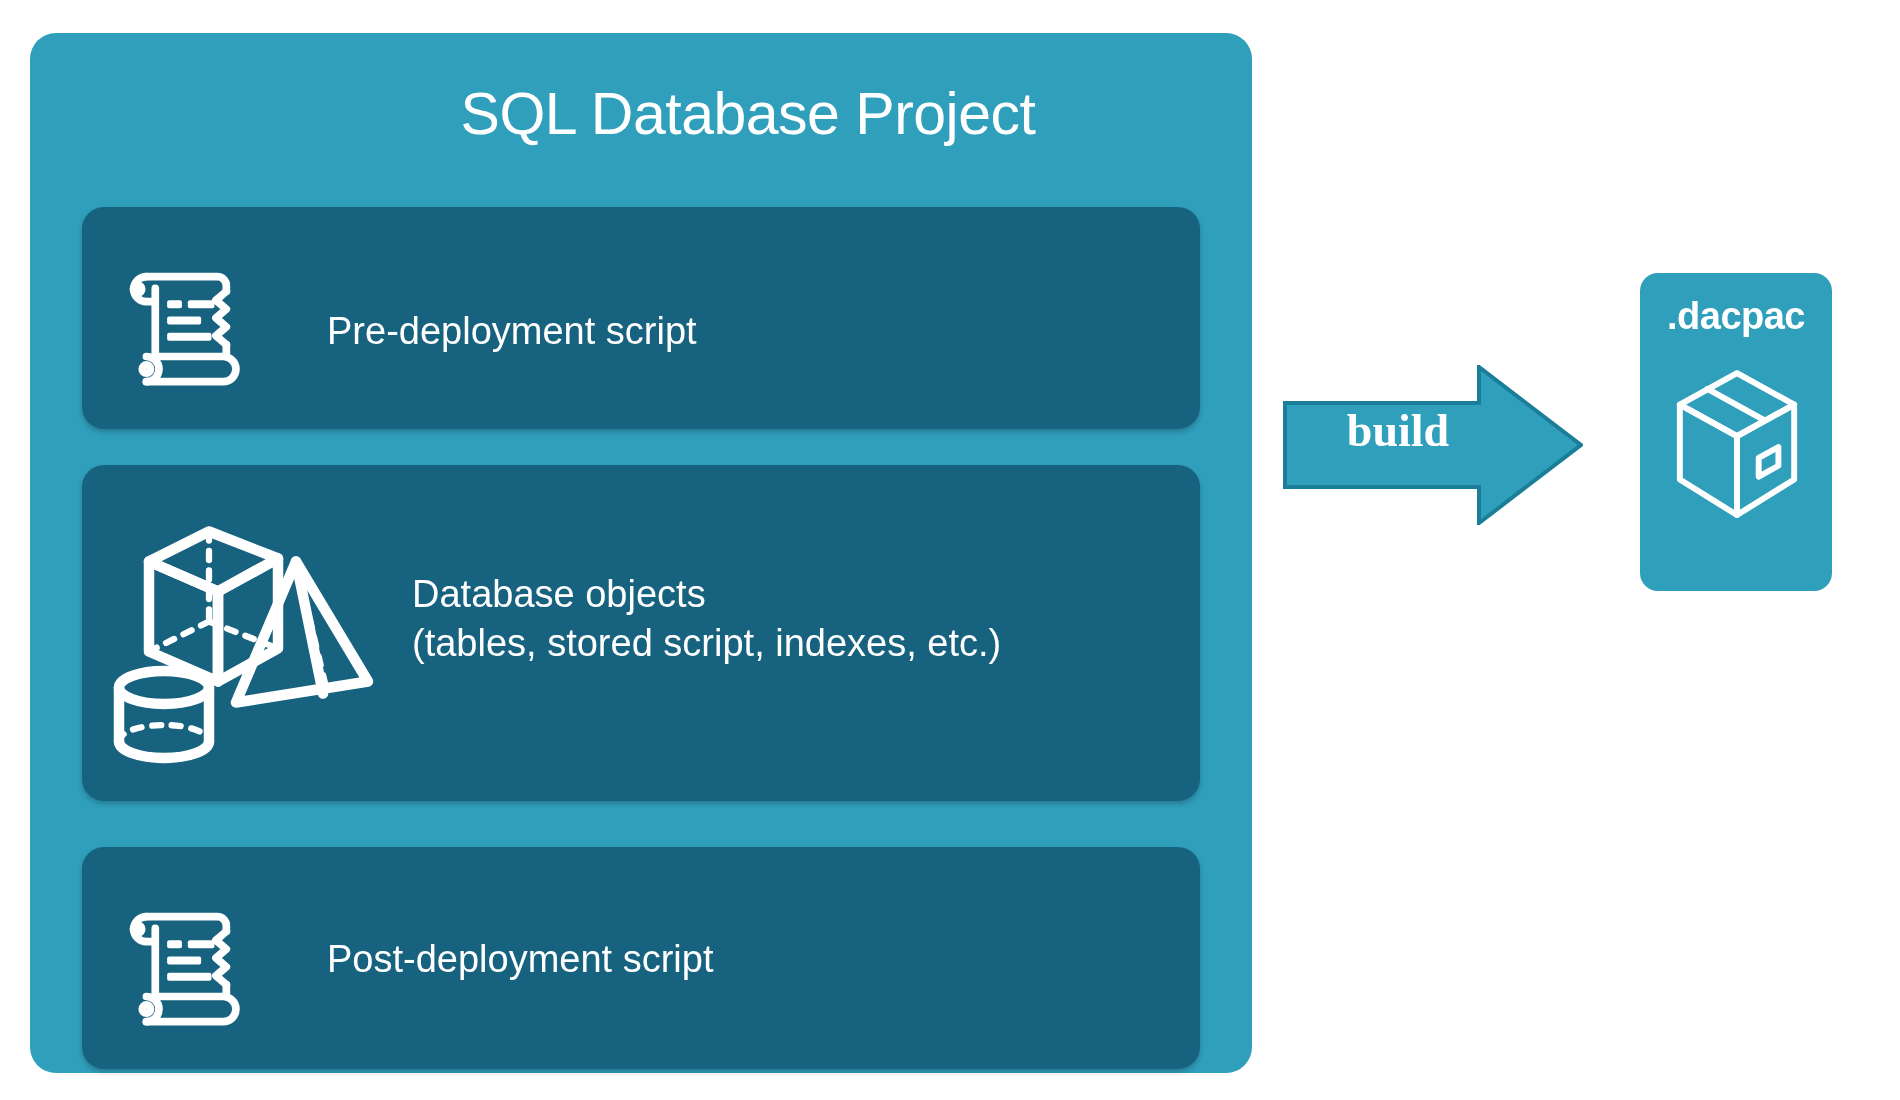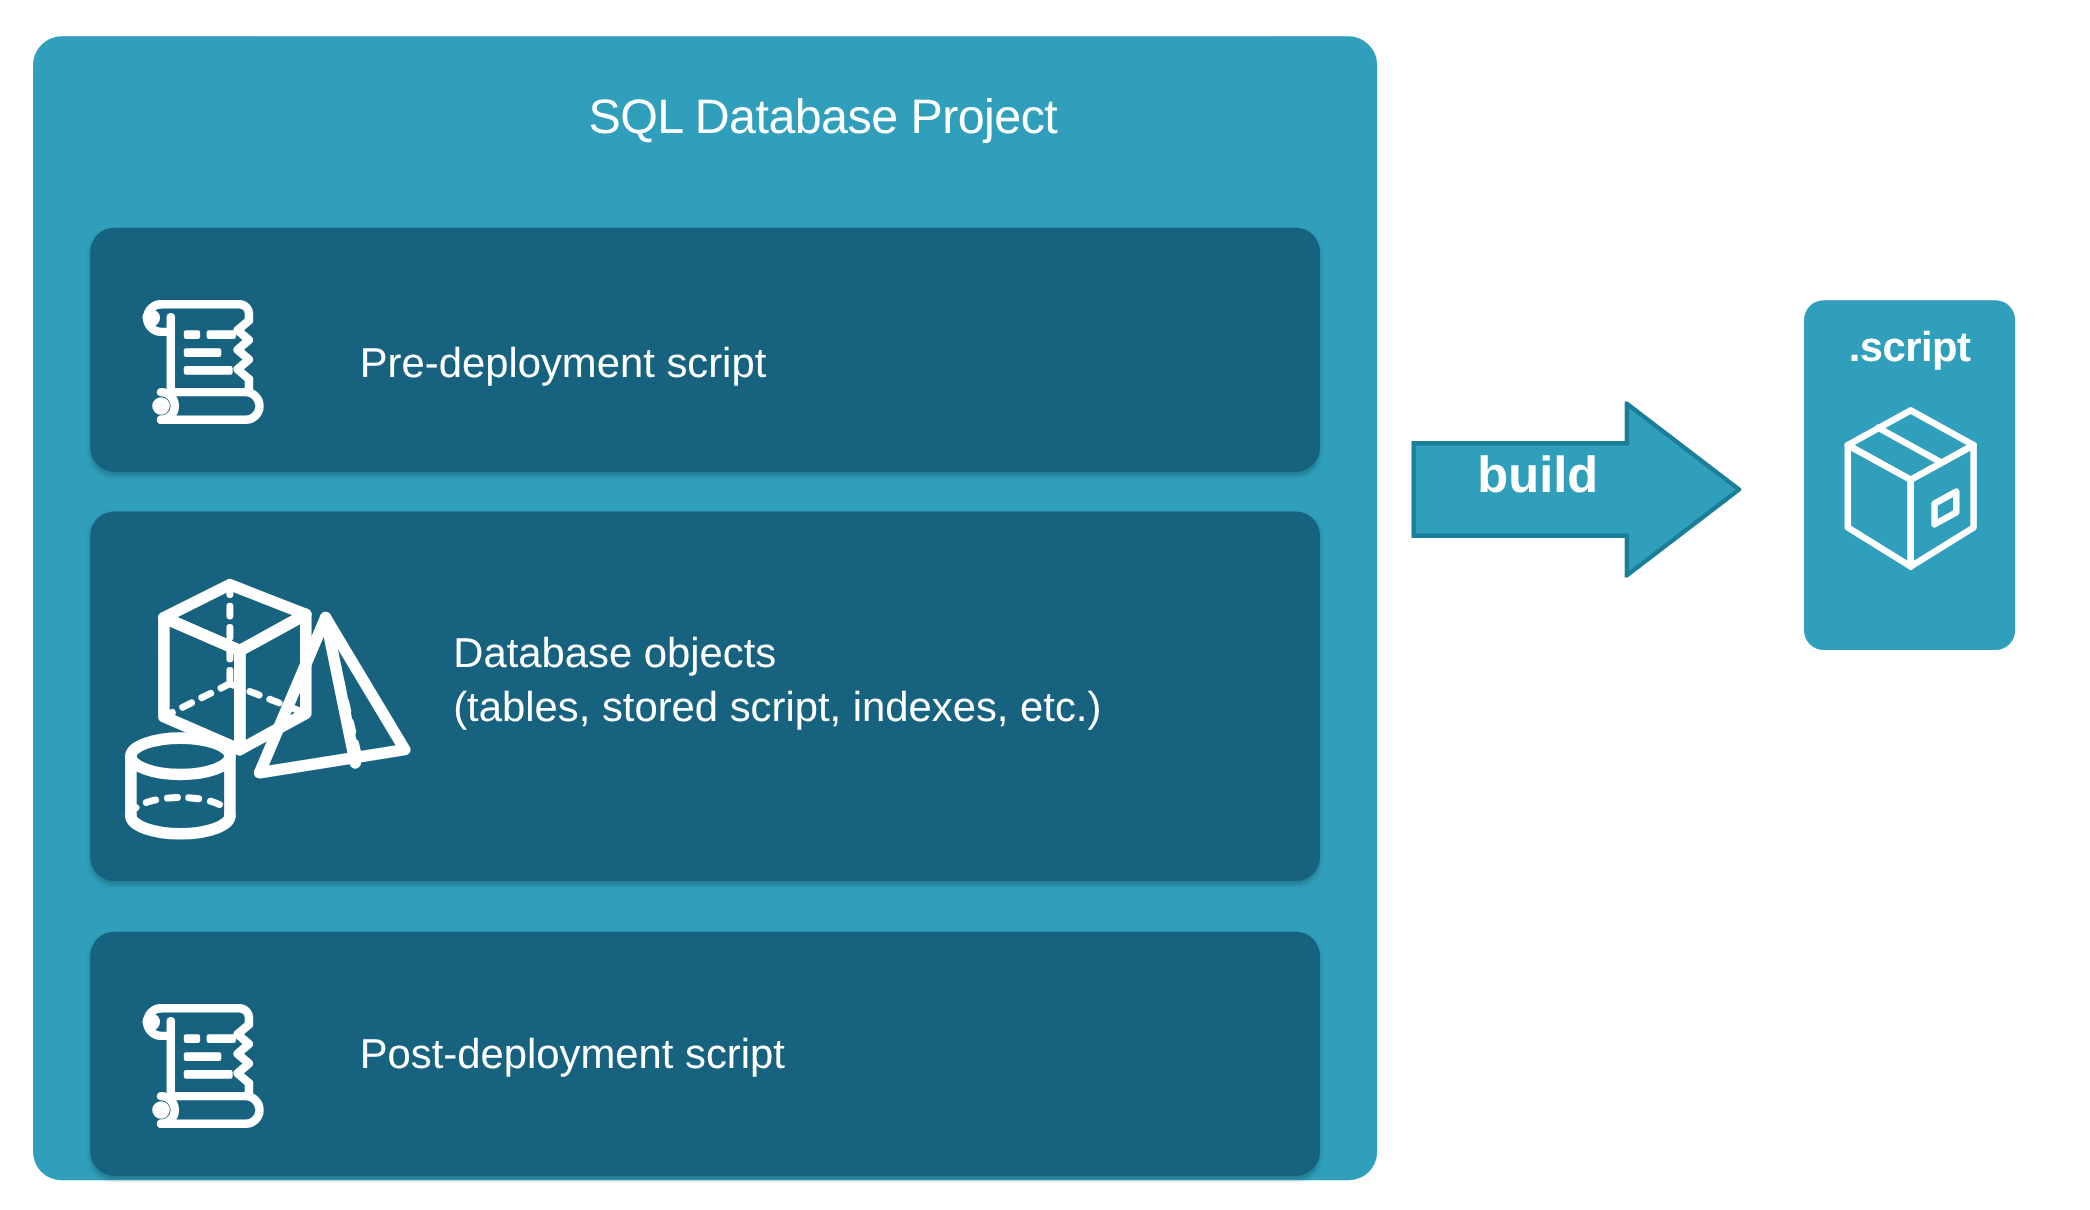--- a/index.html
+++ b/index.html
@@ -33,21 +33,21 @@
     box-sizing: border-box;
   }
 
   .project-title {
     position: absolute;
     left: 0;
     top: 52px;
     width: 1436px;
     text-align: center;
     color: #ffffff;
-    font-size: 44px;
+    font-size: 59px;
     font-weight: 400;
     letter-spacing: -0.5px;
     line-height: 1;
   }
 
   
   .card {
     position: absolute;
     left: 52px;
     width: 1118px;
@@ -95,20 +95,21 @@
     left: 1283px;
     top: 408px;
     width: 230px;
     text-align: center;
     color: #ffffff;
     font-size: 46px;
     font-weight: bold;
     letter-spacing: 0px;
     line-height: 1;
     pointer-events: none;
+    font-family: Liberation Serif, serif;
   }
 
   
   .dacpac-box {
     position: absolute;
     left: 1640px;
     top: 273px;
     width: 192px;
     height: 318px;
     background: #2f9fbc;
@@ -239,21 +240,21 @@
       <div class="card-label label-post">Post-deployment script</div>
     </div>
   </div>
 
   <svg class="build-arrow" viewBox="0 0 300 160" aria-hidden="true">
     <polygon points="2,38 196,38 196,2 298,80 196,158 196,122 2,122" fill="#2f9fbc" stroke="#1b7e99" stroke-width="4" stroke-linejoin="miter"></polygon>
   </svg>
   <div class="build-arrow-label">build</div>
 
   <div class="dacpac-box">
-    <div class="dacpac-label">.script</div>
+    <div class="dacpac-label">.dacpac</div>
     <svg class="dacpac-icon" viewBox="0 0 140 170" aria-hidden="true">
       <g fill="none" stroke="#ffffff" stroke-width="6" stroke-linejoin="round" stroke-linecap="round">
 
         <path d="M12 42 L70 10 L128 42 L70 74 Z"></path>
         <path d="M12 42 V118 L70 154 V74 Z"></path>
         <path d="M128 42 V118 L70 154 V74 Z"></path>
 
         <path d="M40 26 L98 58"></path>
 
         <path d="M92 96 L112 85 V104 L92 115 Z"></path>

